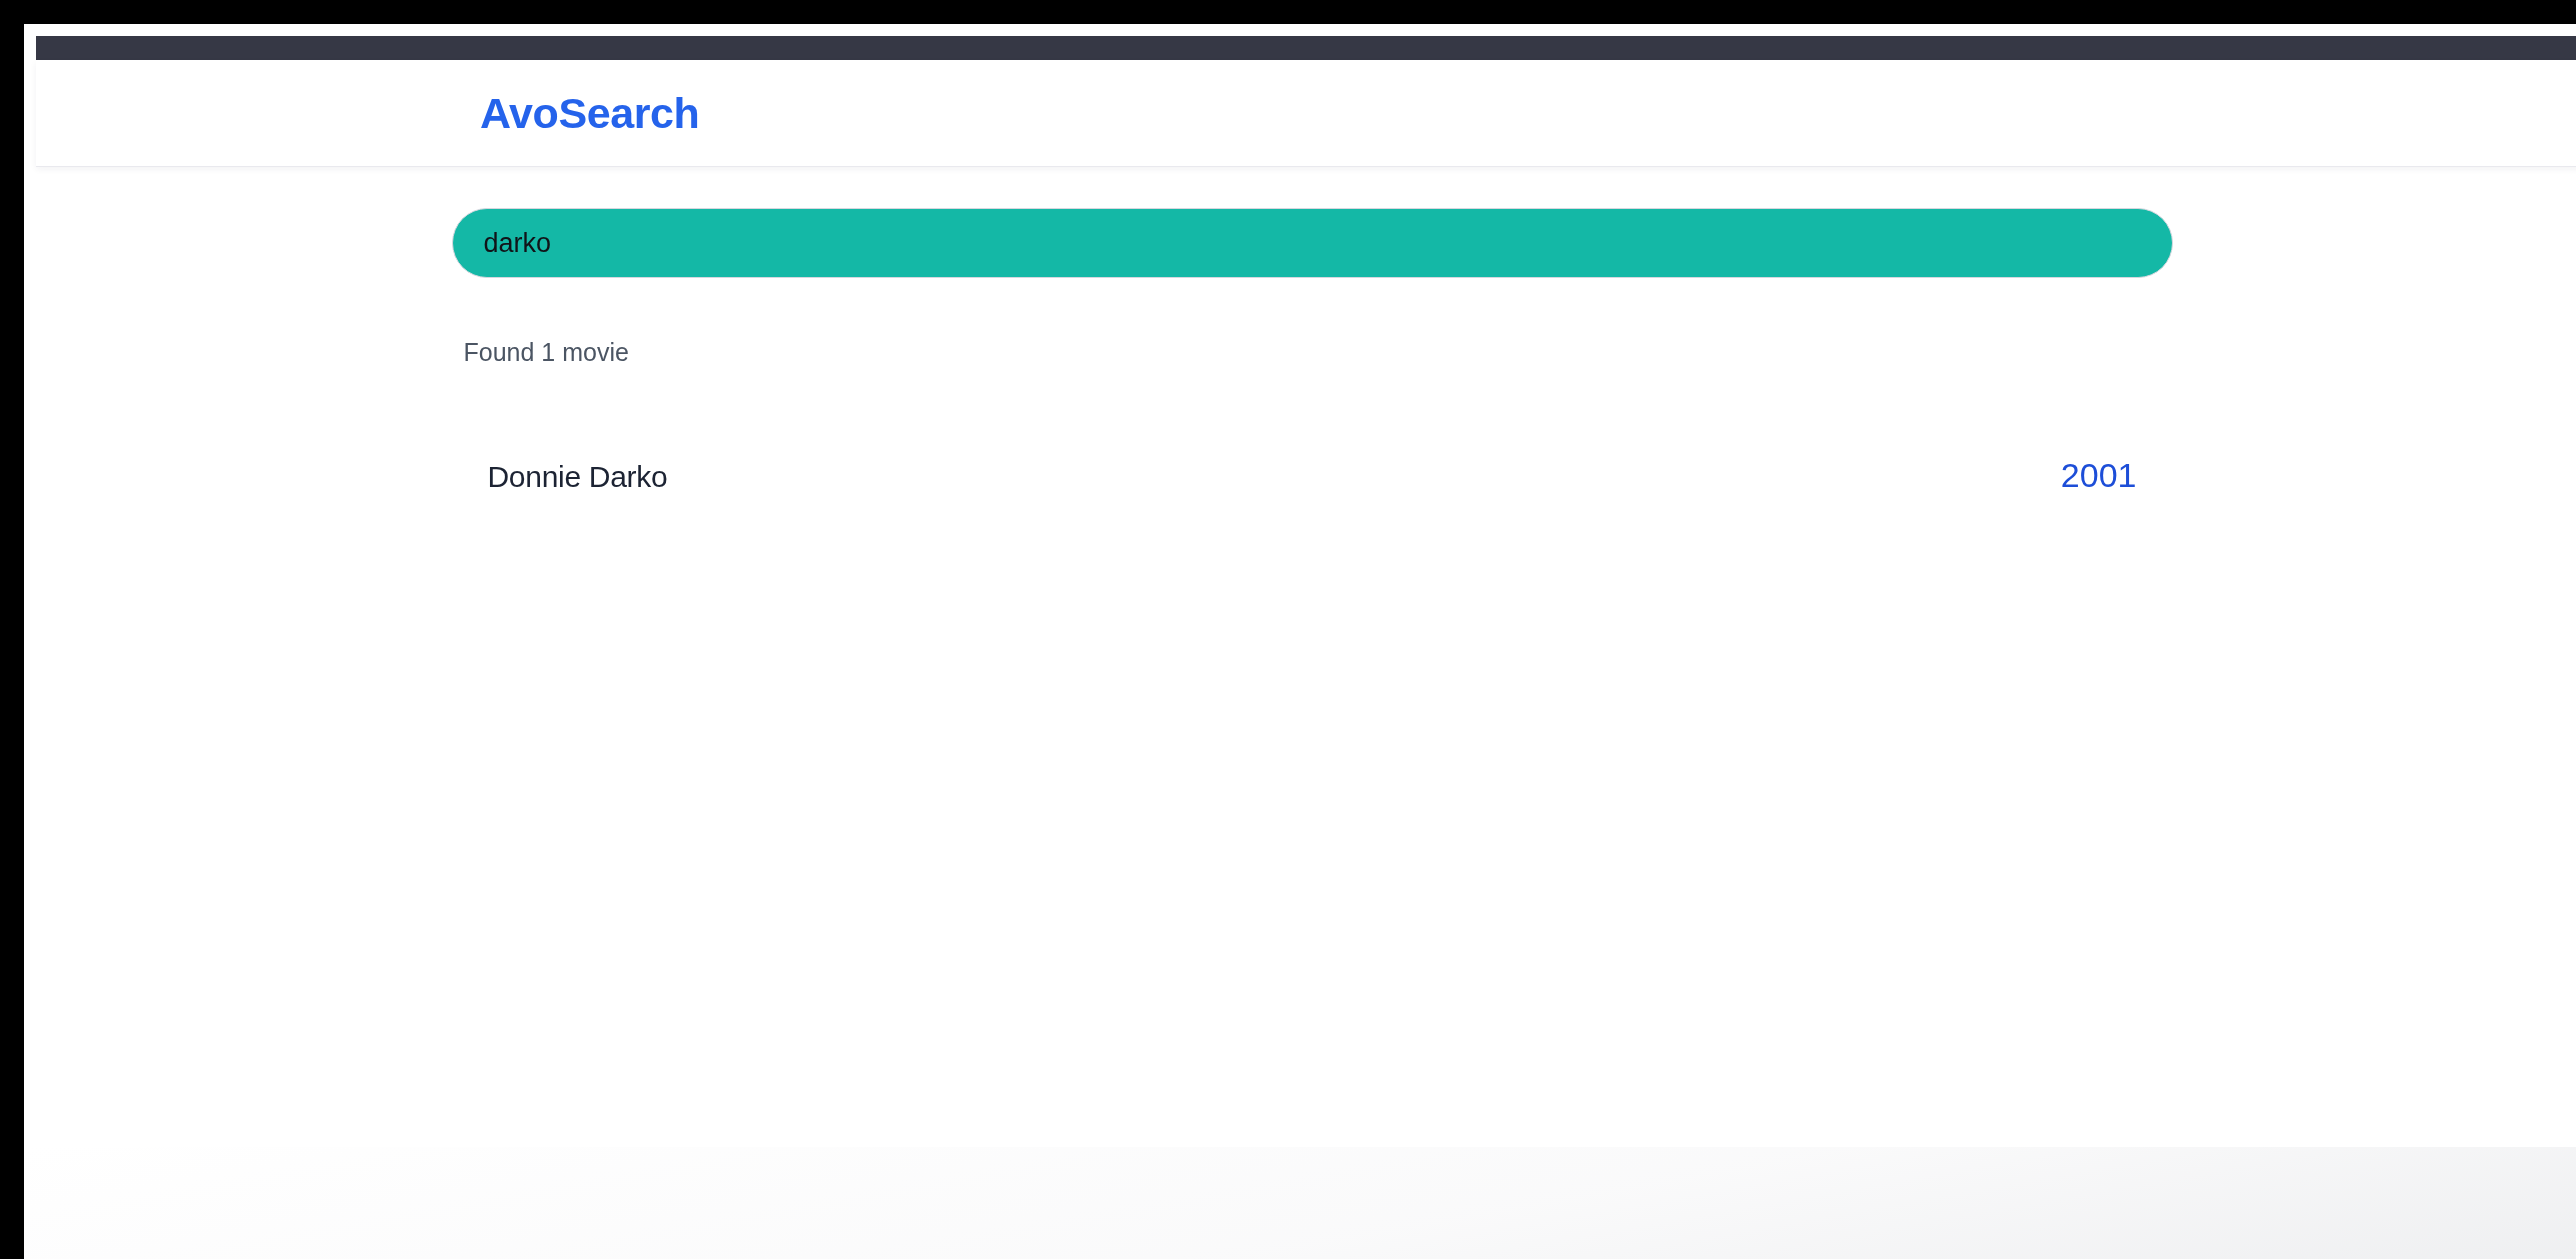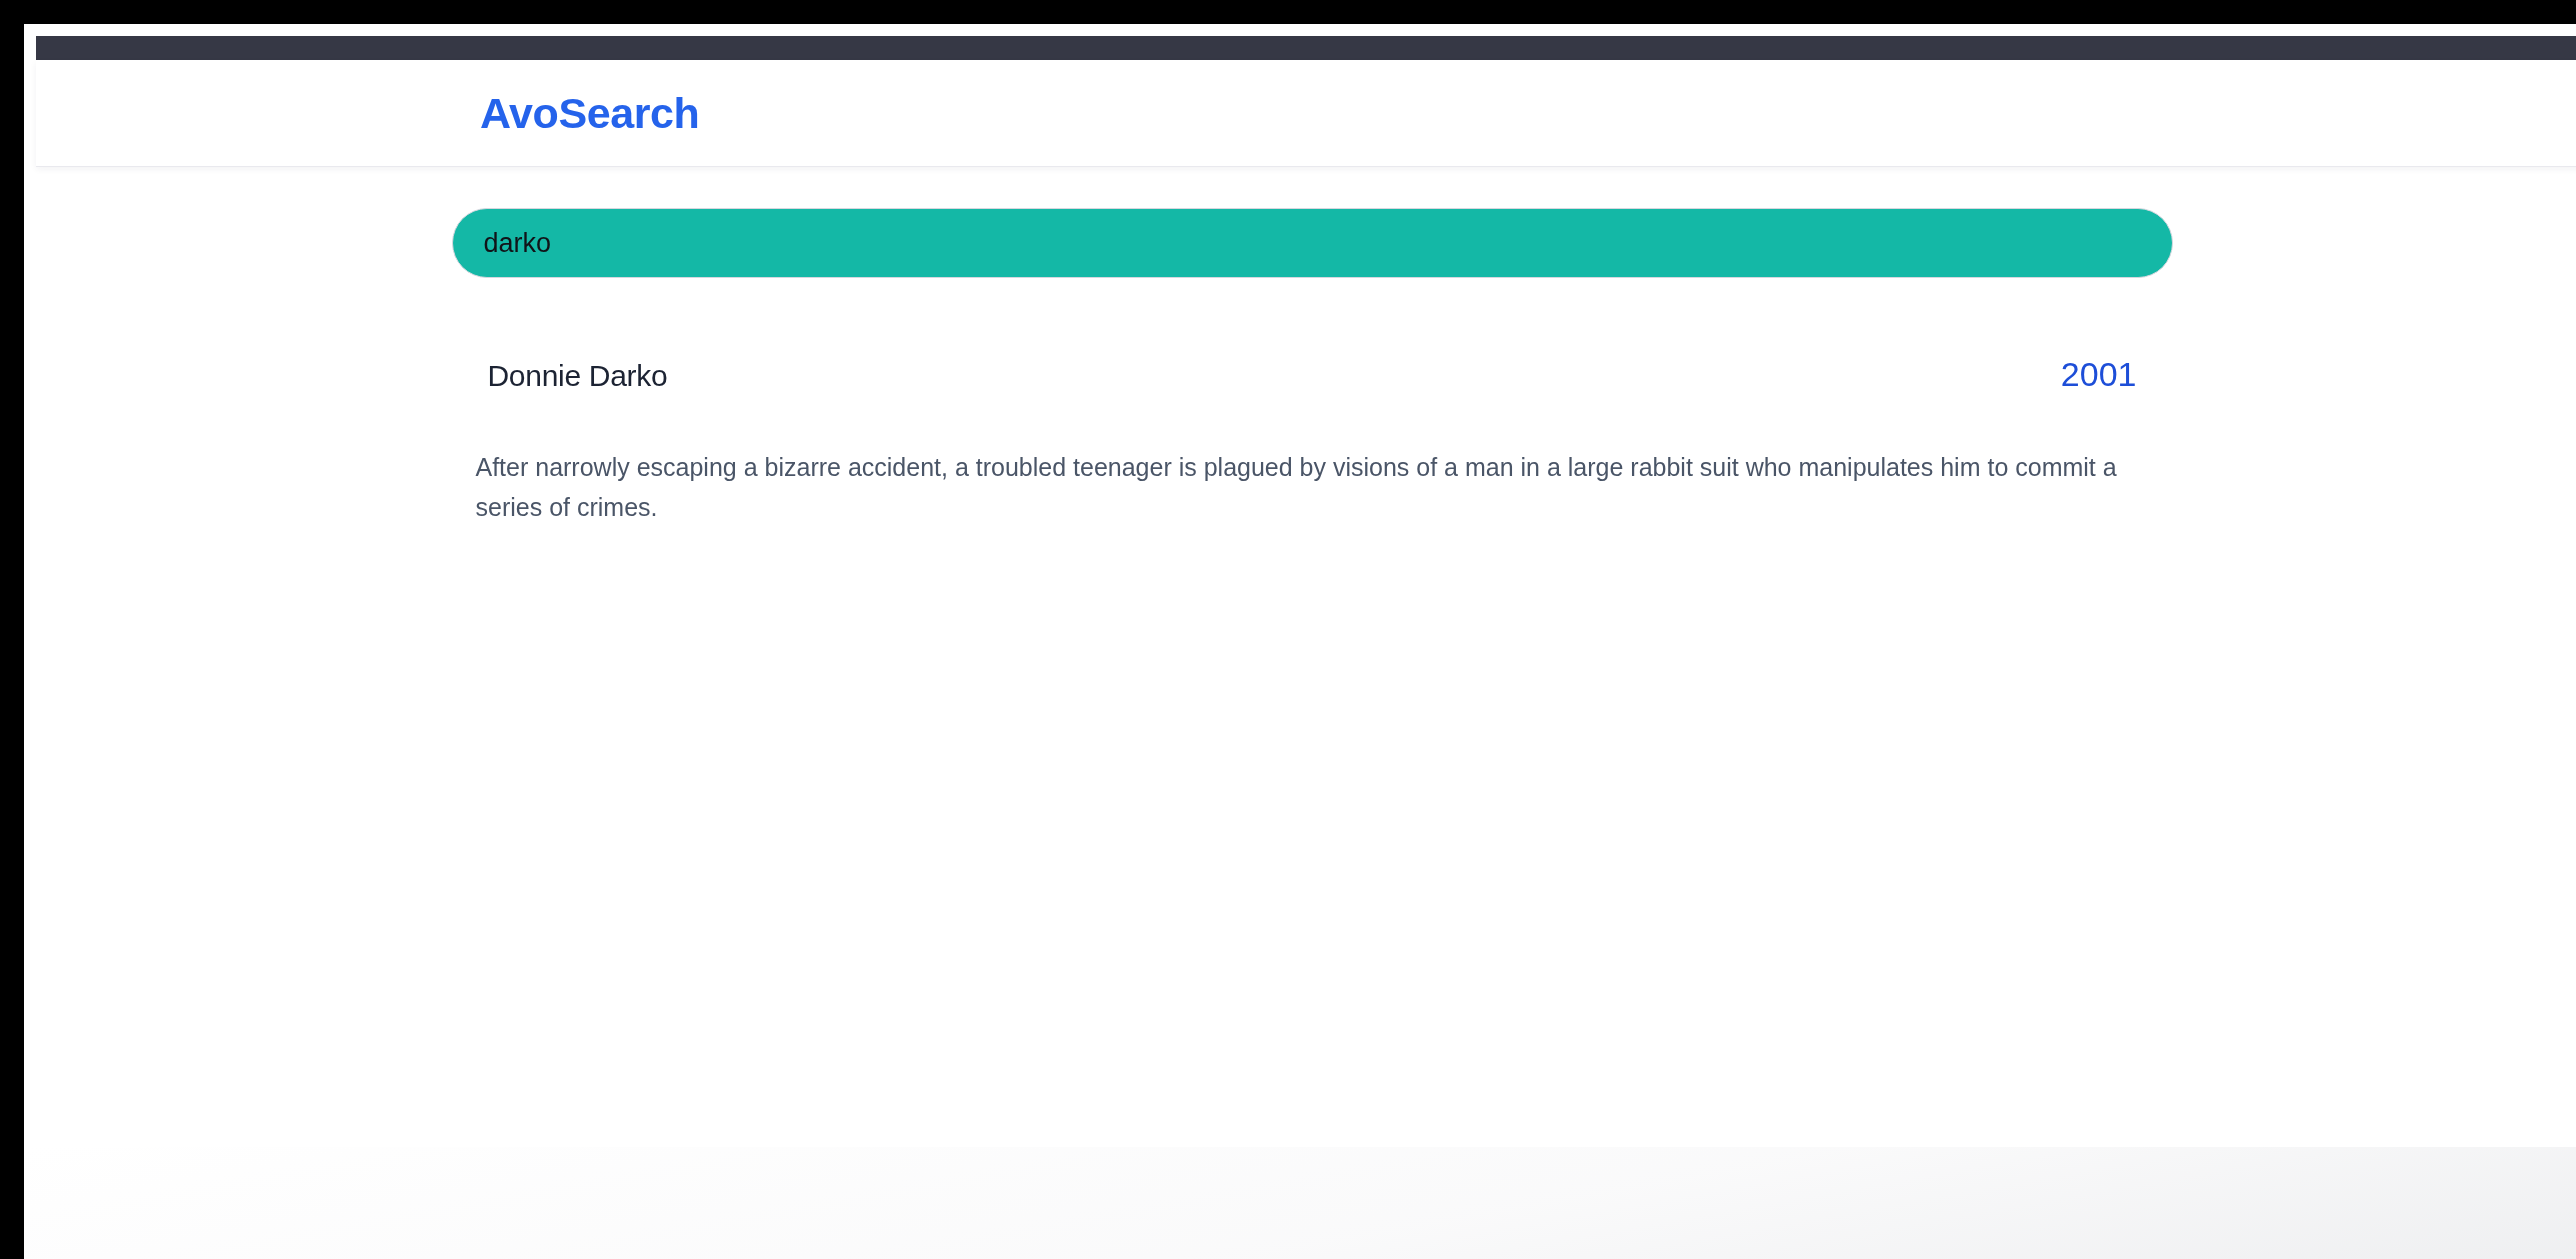--- a/index.html
+++ b/index.html
@@ -102,27 +102,27 @@
   <div class="titlebar" style="background:#363845;"></div>
 
   <header class="header">
     <h1 class="logo" style="color:#2563eb;">AvoSearch</h1>
   </header>
 
   <main class="main">
 
     <input class="search-input" type="text" value="darko" style="">
 
+    <div class="result-count">Found 1 movie</div>
 
     <section>
       <div class="movie-row">
         <span class="movie-title">Donnie Darko</span>
         <span class="movie-year">2001</span>
       </div>
-      <p class="movie-desc">After narrowly escaping a bizarre accident, a troubled teenager is plagued by visions of a man in a large rabbit suit who manipulates him to commit a series of crimes.</p>
     </section>
 
   </main>
 
   <div class="bottom-gradient"></div>
 
 </div>
 
 
 </body></html>

